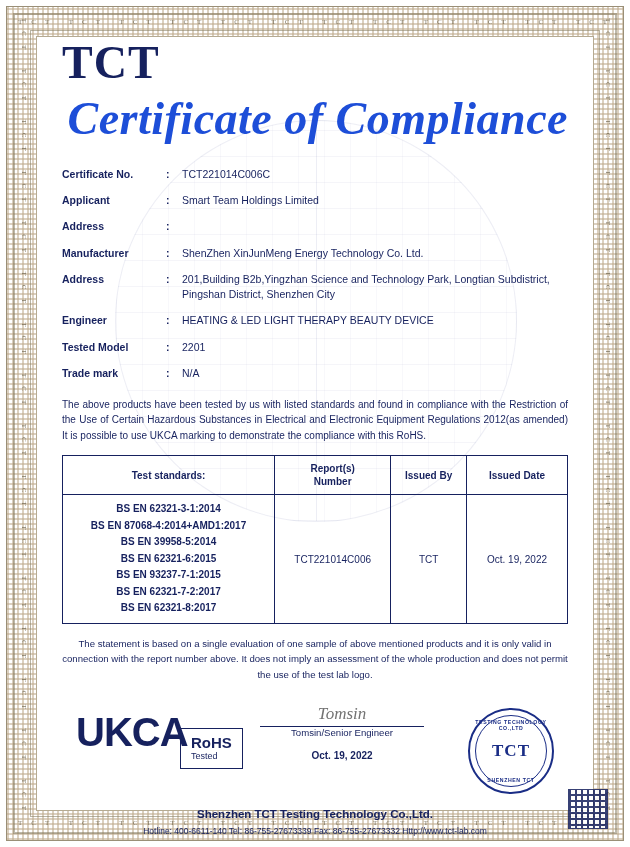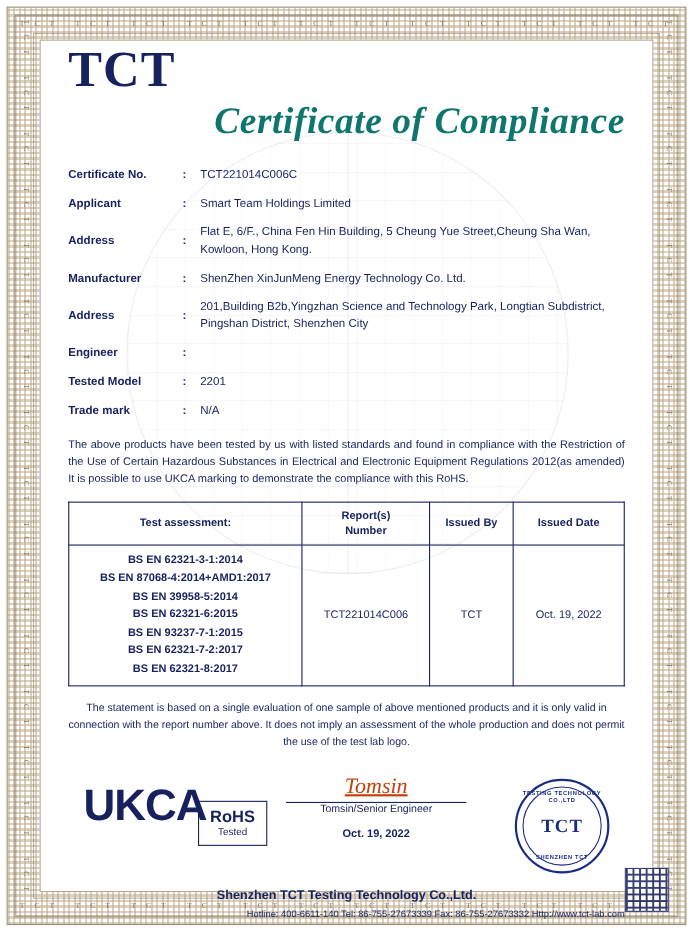--- a/index.html
+++ b/index.html
@@ -108,30 +108,30 @@
     font-size: 46px;
     letter-spacing: 1px;
     color: #16215e;
     line-height: 1;
     margin-bottom: 6px;
   }
   .cert-title {
     font-family: "Liberation Serif", serif;
     font-style: italic;
     font-weight: bold;
-    font-size: 34px;
-    color: #0f766e;
+    font-size: 46px;
+    color: #1d4ed8;
     text-align: right;
     margin: 0 0 22px 0;
     letter-spacing: .5px;
   }
 
   
   .fields { width: 100%; }
-  .field-row { display: flex; align-items: center; margin-bottom: 11px; }
+  .field-row { display: flex; align-items: flex-start; margin-bottom: 11px; }
   .field-label {
     width: 104px;
     flex: none;
     font-size: 10.5px;
     font-weight: bold;
     color: #16215e;
     line-height: 1.45;
   }
   .field-colon {
     width: 16px;
@@ -206,40 +206,39 @@
     font-size: 40px;
     letter-spacing: -1px;
     color: #16215e;
   }
   .rohs-box {
     position: absolute;
     left: 118px;
     top: 32px;
     border: 1px solid #16215e;
     padding: 5px 10px 6px 10px;
-    text-align: center;
+    text-align: left;
     line-height: 1.15;
   }
   .rohs-box .rohs-main { font-size: 15px; font-weight: bold; color: #16215e; }
   .rohs-box .rohs-sub { font-size: 9px; color: #16215e; }
 
   .sign-block {
     position: absolute;
     left: 198px;
     top: 8px;
     width: 164px;
     text-align: center;
   }
   .signature {
     font-family: "Liberation Serif", serif;
     font-style: italic;
-    font-size: 20px;
-    color: #c2410c;
+    font-size: 17px;
+    color: #737373;
     padding-bottom: 2px;
-    text-decoration: underline;
   }
   .sign-name {
     font-size: 9.6px;
     color: #16215e;
     border-top: 1px solid #16215e;
     padding-top: 0;
   }
   .sign-date {
     font-size: 10px;
     font-weight: bold;
@@ -286,21 +285,21 @@
   .seal .seal-bottom { bottom: 9px; }
 
   .company-line {
     text-align: center;
     font-size: 11.5px;
     font-weight: bold;
     color: #16215e;
     margin-top: 2px;
   }
   .hotline {
-    text-align: right;
+    text-align: center;
     font-size: 8.5px;
     color: #16215e;
     margin-top: 6px;
   }
   .qr {
     position: absolute;
     right: 22px;
     bottom: 18px;
     width: 38px;
     height: 38px;
@@ -343,38 +342,38 @@
 
       <div class="field-row">
         <div class="field-label">Applicant</div>
         <div class="field-colon">:</div>
         <div class="field-value">Smart Team Holdings Limited</div>
       </div>
 
       <div class="field-row">
         <div class="field-label">Address</div>
         <div class="field-colon">:</div>
-        <div class="field-value">Flat E, 6/F., China Fen Hin Building, 5 Cheung Yue Street,Cheung Sha Wan, Kowloon, Hong Kong.</div>
       </div>
 
       <div class="field-row">
         <div class="field-label">Manufacturer</div>
         <div class="field-colon">:</div>
         <div class="field-value">ShenZhen XinJunMeng Energy Technology Co. Ltd.</div>
       </div>
 
       <div class="field-row">
         <div class="field-label">Address</div>
         <div class="field-colon">:</div>
         <div class="field-value">201,Building B2b,Yingzhan Science and Technology Park, Longtian Subdistrict, Pingshan District, Shenzhen City</div>
       </div>
 
       <div class="field-row">
         <div class="field-label">Engineer</div>
         <div class="field-colon">:</div>
+        <div class="field-value">HEATING &amp; LED LIGHT THERAPY BEAUTY DEVICE</div>
       </div>
 
       <div class="field-row">
         <div class="field-label">Tested Model</div>
         <div class="field-colon">:</div>
         <div class="field-value">2201</div>
       </div>
 
       <div class="field-row">
         <div class="field-label">Trade mark</div>
@@ -382,21 +381,21 @@
         <div class="field-value">N/A</div>
       </div>
 
     </div>
 
     <p class="para">The above products have been tested by us with listed standards and found in compliance with the Restriction of the Use of Certain Hazardous Substances in Electrical and Electronic Equipment Regulations 2012(as amended) It is possible to use UKCA marking to demonstrate the compliance with this RoHS.</p>
 
     <table class="std-table">
       <thead>
         <tr>
-          <th style="width:42%">Test assessment:</th>
+          <th style="width:42%">Test standards:</th>
           <th style="width:23%">
             <span>Report(s)</span><br>
             <span>Number</span>
           </th>
           <th style="width:15%">Issued By</th>
           <th style="width:20%">Issued Date</th>
         </tr>
       </thead>
       <tbody>
         <tr>

